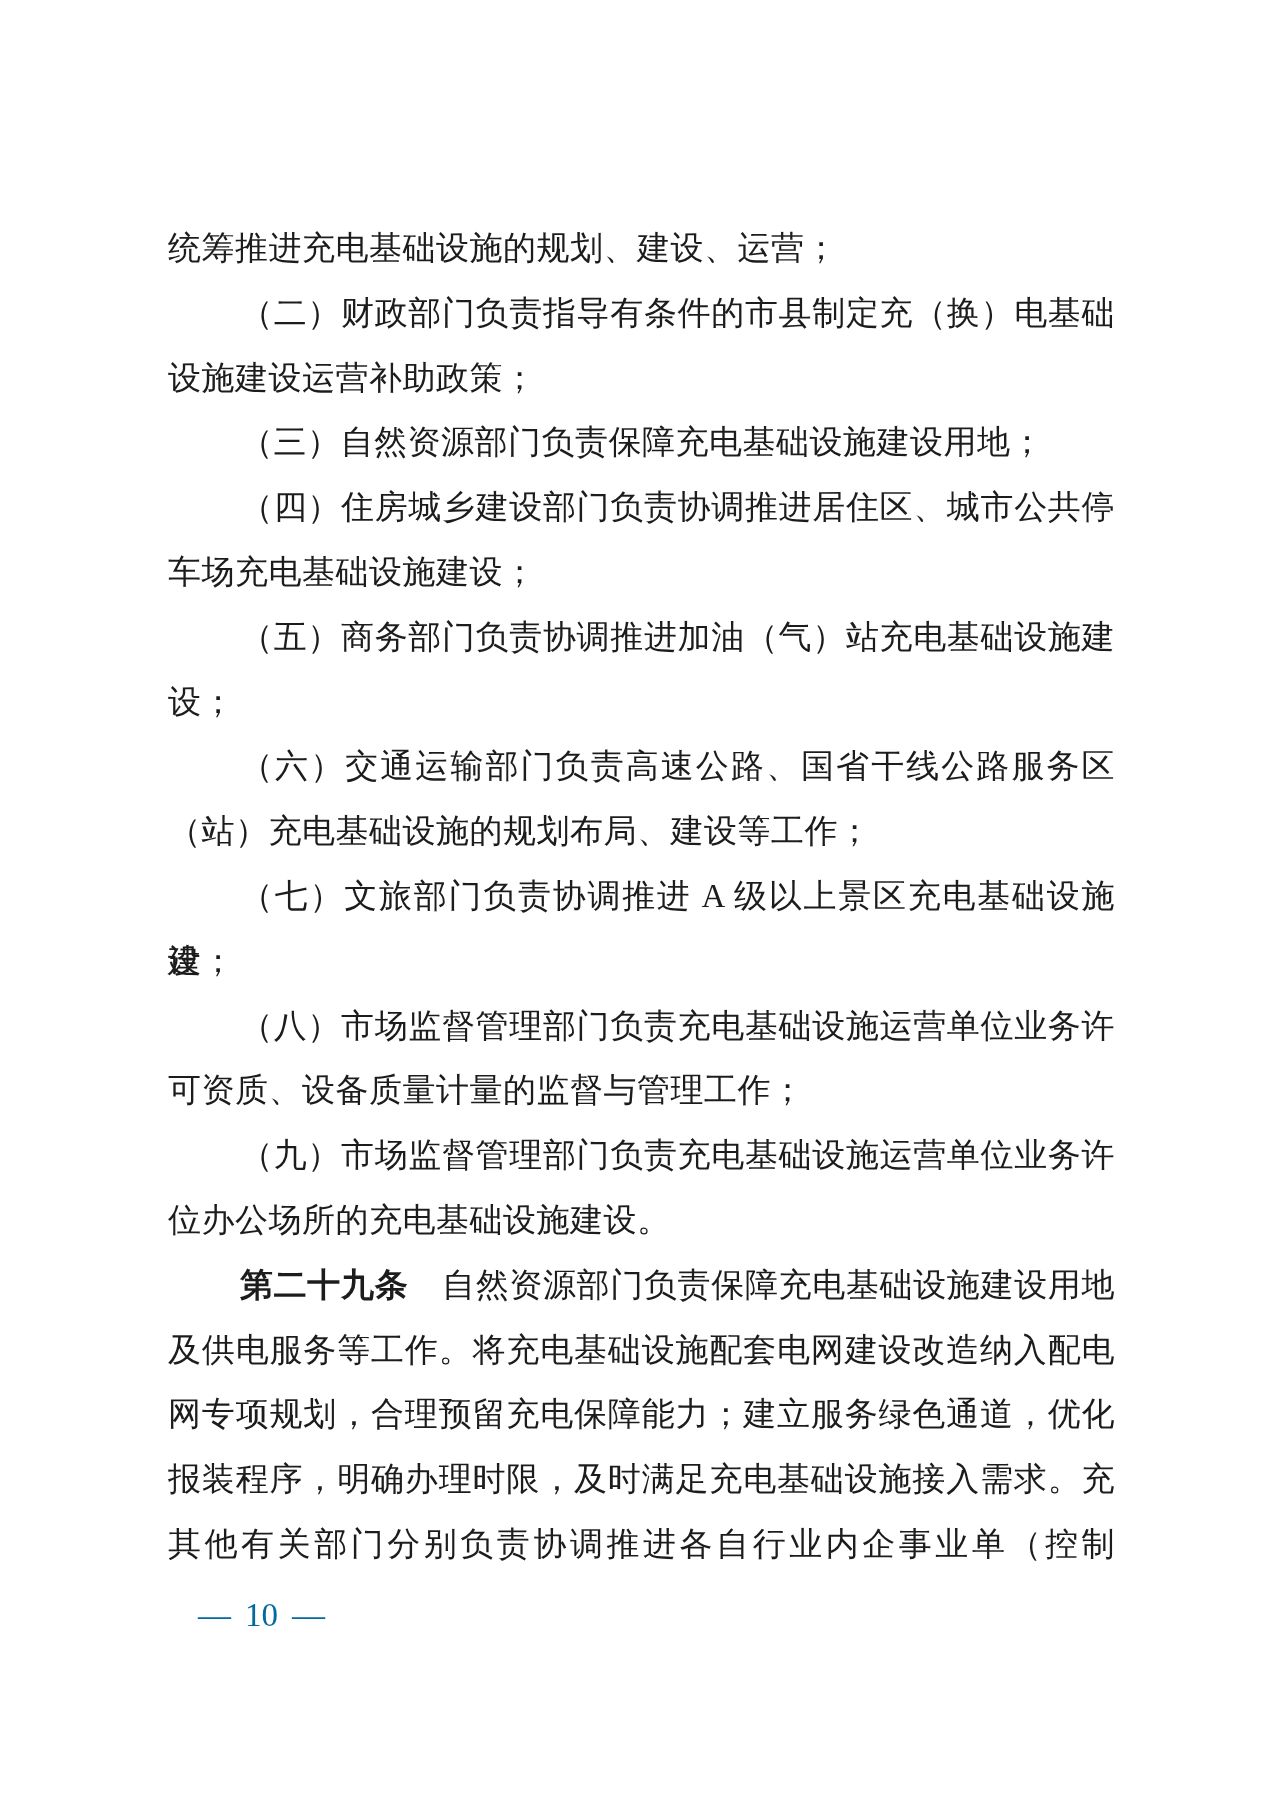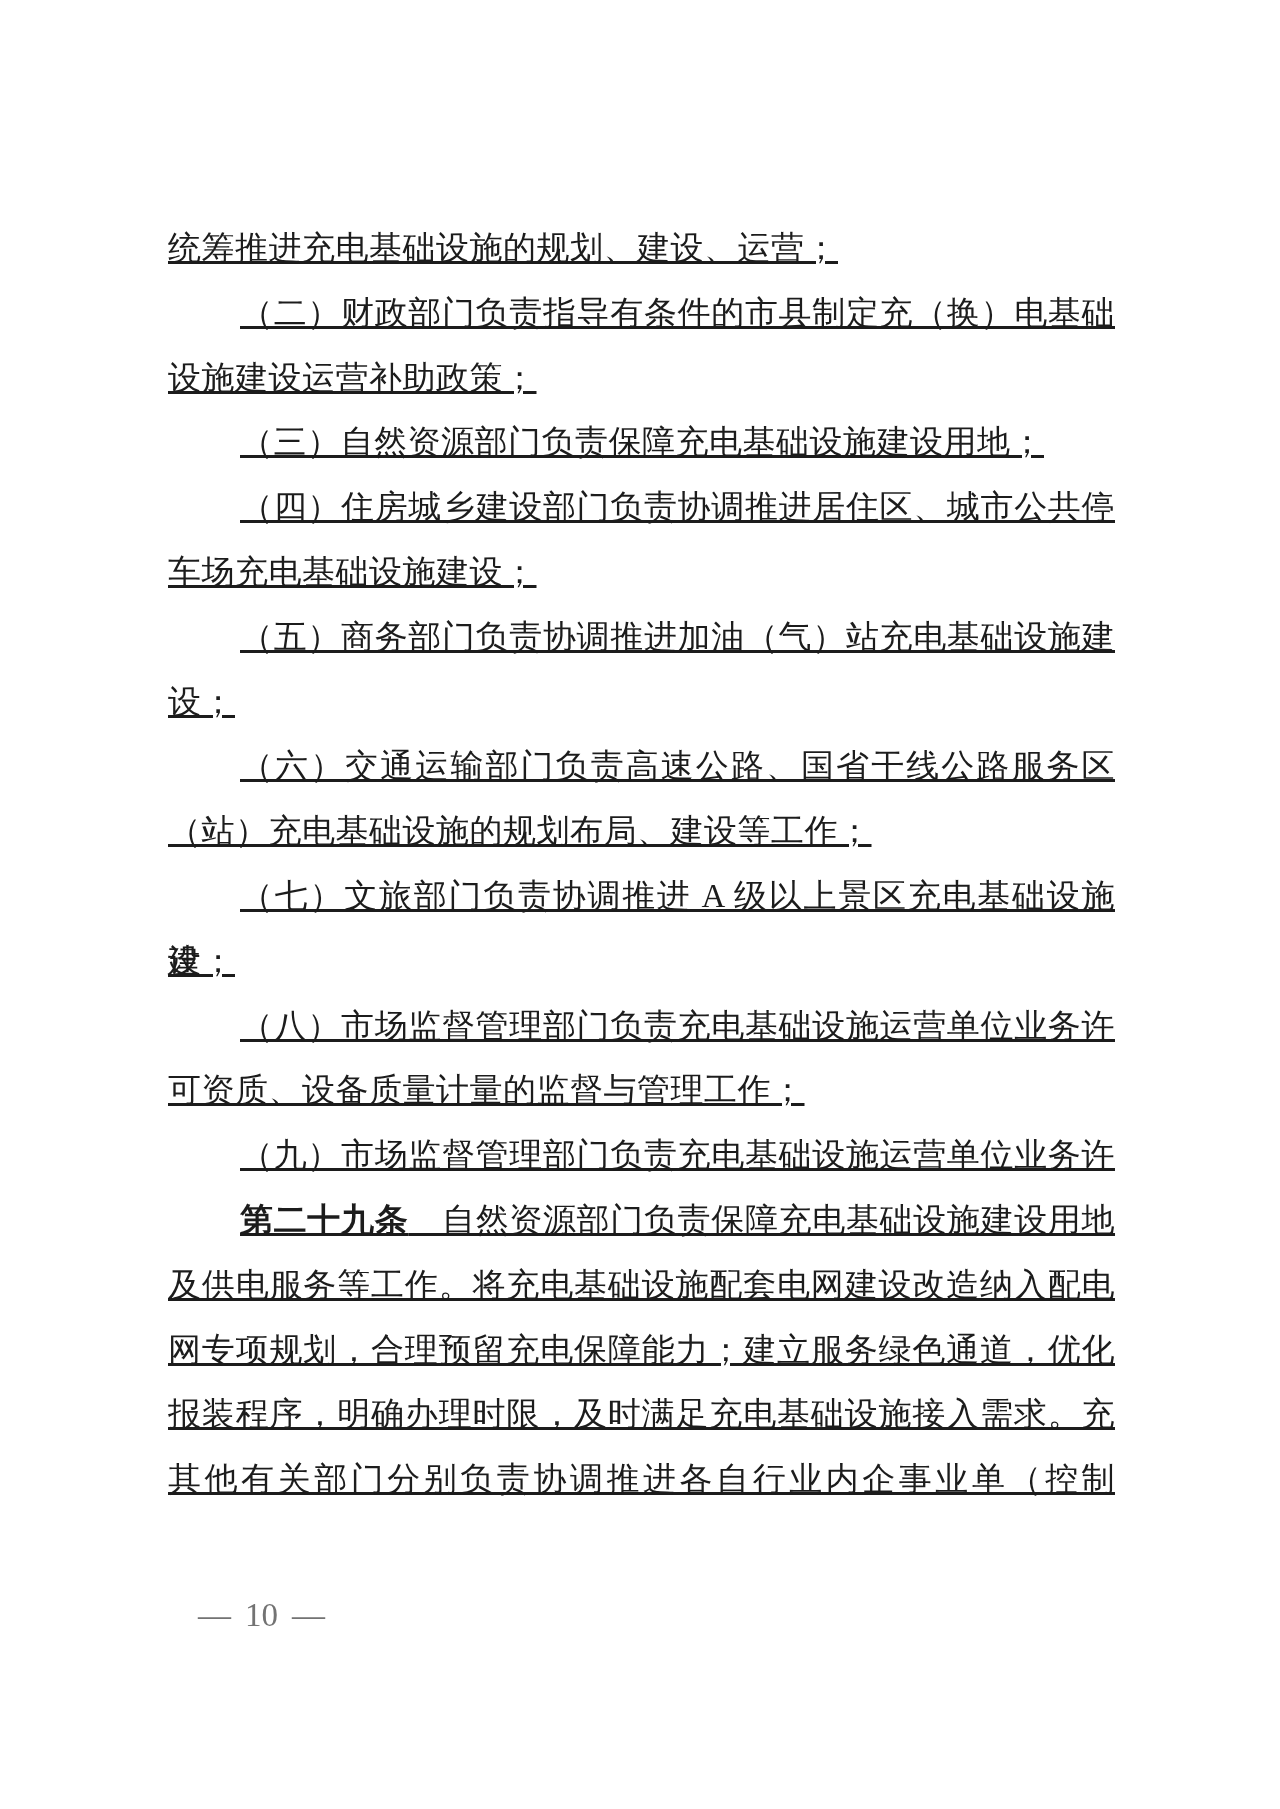--- a/index.html
+++ b/index.html
@@ -23,39 +23,38 @@
     width: 947px;
   }
   .line {
     font-size: 33px;
     line-height: 64.8px;
     height: 64.8px;
     text-align: justify;
     text-align-last: auto;
     white-space: normal;
     letter-spacing: 0.5px;
-    text-decoration: underline;
   }
   .line.fill {
     text-align-last: justify;
   }
   .line.indent {
     text-indent: 72px;
   }
   .article-no {
     font-weight: 700;
     margin-top: 40px;
   }
   .footer {
     position: absolute;
     left: 198px;
     top: 1596px;
     font-size: 33px;
     line-height: 38px;
-    color: #737373;
+    color: #0369a1;
   }
   .footer .num {
     display: inline-block;
     margin: 0 14px;
   }
 </style>
 </head>
 <body>
 
 <div class="page">
@@ -69,20 +68,21 @@
     <div class="line">车场充电基础设施建设；</div>
     <div class="line indent fill">（五）商务部门负责协调推进加油（气）站充电基础设施建</div>
     <div class="line">设；</div>
     <div class="line indent fill">（六）交通运输部门负责高速公路、国省干线公路服务区</div>
     <div class="line">（站）充电基础设施的规划布局、建设等工作；</div>
     <div class="line indent fill">（七）文旅部门负责协调推进 A 级以上景区充电基础设施建</div>
     <div class="line">设；</div>
     <div class="line indent fill">（八）市场监督管理部门负责充电基础设施运营单位业务许</div>
     <div class="line">可资质、设备质量计量的监督与管理工作；</div>
     <div class="line indent fill">（九）市场监督管理部门负责充电基础设施运营单位业务许</div>
+    <div class="line">位办公场所的充电基础设施建设。</div>
     <div class="line indent fill">
       <span class="article-no">第二十九条</span><span>　自然资源部门负责保障充电基础设施建设用地</span>
     </div>
     <div class="line fill">及供电服务等工作。将充电基础设施配套电网建设改造纳入配电</div>
     <div class="line fill">网专项规划，合理预留充电保障能力；建立服务绿色通道，优化</div>
     <div class="line fill">报装程序，明确办理时限，及时满足充电基础设施接入需求。充</div>
     <div class="line fill">其他有关部门分别负责协调推进各自行业内企事业单（控制</div>
   </div>
 
   <div class="footer">

